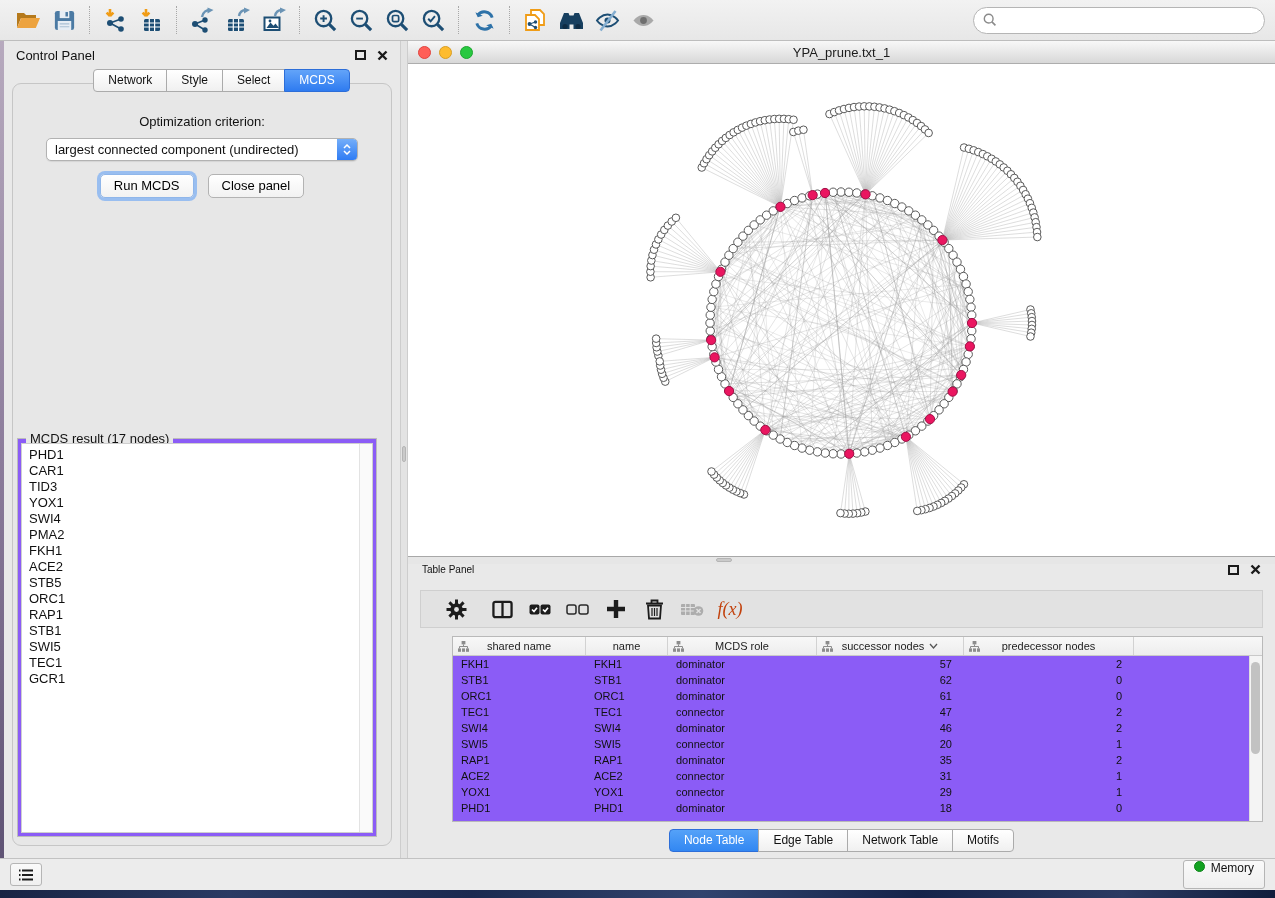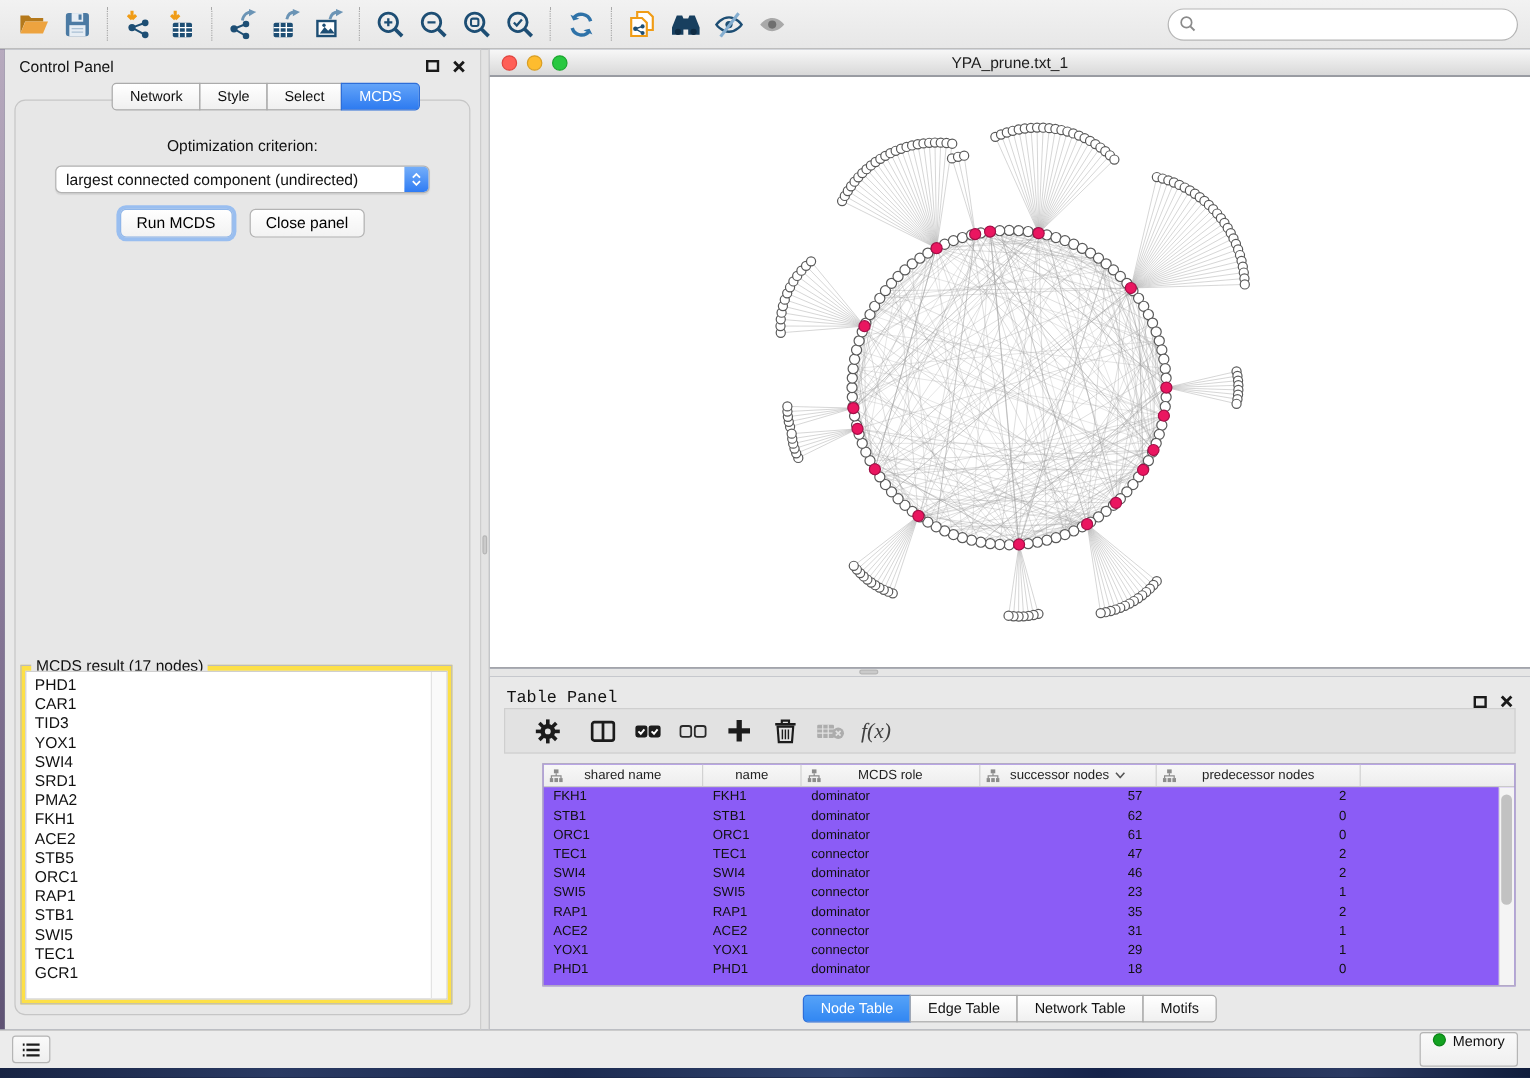--- a/index.html
+++ b/index.html
@@ -36,22 +36,22 @@
   .opt-label { font-size:13px; margin-bottom:9px; }
   .combo { width:312px; height:23px; background:#fff; border:1px solid #b2b2b2; border-radius:5px;
            display:flex; align-items:center; font-size:13px; position:relative; box-shadow:0 1px 1px rgba(0,0,0,.08); }
   .combo-text { flex:1; padding:0 8px; white-space:nowrap; overflow:hidden; }
   .combo-btn { width:20px; height:21px; border-radius:0 4px 4px 0; background:linear-gradient(#74aef9,#2f7cf4);
                display:flex; flex-direction:column; align-items:center; justify-content:center; gap:1px; }
   .btn-row { display:flex; gap:14px; margin-top:13px; }
   .mac-btn { font-size:13px; padding:3px 13px 4px; background:linear-gradient(#ffffff,#f2f2f2);
              border:1px solid #b3b3b3; border-radius:5px; cursor:default; }
   .mac-btn.focus { box-shadow:0 0 0 3px rgba(110,168,245,.65); border-color:#8fb6ea; }
-  .mcds-group { margin-top:auto; align-self:stretch; margin-left:4px; margin-right:14px; height:283px;
-                border:1px solid #bcbcbc; position:relative; background:#fde047; }
+  .mcds-group { margin-top:auto; align-self:stretch; margin-left:4px; margin-right:14px; height:399px;
+                border:1px solid #bcbcbc; position:relative; background:#8b5cf6; }
   .mcds-group-title { position:absolute; top:-8px; left:8px; background:#e7e7e7; padding:0 4px; font-size:13px; }
   .mcds-list { position:absolute; left:3px; right:3px; top:4px; bottom:3px; background:#fff;
                border:1px solid #cfcfcf; display:flex; overflow:hidden; }
   .mcds-items { flex:1; padding:3px 7px; font-size:13px; line-height:16px; }
   .mcds-scroll { width:13px; background:#fafafa; border-left:1px solid #e3e3e3; }
 
   
   .vsplit { width:8px; background:#e3e3e3; border-left:1px solid #cdcdcd; border-right:1px solid #cdcdcd; position:relative; }
   .vsplit .grip { position:absolute; top:405px; left:1px; width:4px; height:16px; background:#cacaca; border:1px solid #b5b5b5; border-radius:2px; }
   .hsplit { height:7px; background:#e6e6e6; position:relative; }
@@ -65,25 +65,25 @@
   .lights { display:flex; gap:8px; padding-left:10px; z-index:2; }
   .light { width:13px; height:13px; border-radius:50%; }
   .light.red { background:#ff5f57; border:1px solid #e0443e; }
   .light.yellow { background:#febc2e; border:1px solid #d89e24; }
   .light.green { background:#28c840; border:1px solid #1ba62f; }
   .net-title { position:absolute; left:0; right:0; text-align:center; font-size:13px; color:#1c1c1c; }
   .net-canvas { flex:1; background:#fff; overflow:hidden; }
 
   
   .table-panel { flex:1; background:#e9e9e9; display:flex; flex-direction:column; padding:0 12px; min-height:0; }
-  .tp-titlebar { height:26px; display:flex; align-items:flex-end; font-size:14px; padding:0 2px;font-family:Liberation Mono, monospace; }
+  .tp-titlebar { height:26px; display:flex; align-items:flex-start; font-size:10px; padding:0 2px; }
   .tp-toolbar { height:38px; flex:0 0 38px; background:#e2e2e2; border:1px solid #cfcfcf;
                 display:flex; align-items:center; padding:0 16px; gap:0; }
   .tp-tool { width:38px; height:30px; display:flex; align-items:center; justify-content:center; }
-  .fx { font-family:"Liberation Serif","DejaVu Serif",serif; font-style:italic; font-size:18px; color:#404040; }
+  .fx { font-family:"Liberation Serif","DejaVu Serif",serif; font-style:italic; font-size:18px; color:#c2410c; }
   .tp-table { flex:1; margin-top:8px; background:#8b5cf6; border:1px solid #b9b9b9; position:relative;
               display:flex; flex-direction:column; overflow:hidden;margin-left:32px; }
   .thead { height:19px; flex:0 0 19px; background:linear-gradient(#f8f8f8,#ededed); border-bottom:1px solid #c9c9c9;
            display:flex; font-size:11px; color:#222; }
   .th { position:relative; display:flex; align-items:center; justify-content:center; gap:5px;
         border-right:1px solid #d2d2d2; overflow:hidden; }
   .th .tree { position:absolute; left:5px; top:4px; }
   .c0{width:133px;} .c1{width:82px;} .c2{width:149px;} .c3{width:147px;} .c4{width:170px;}
   .cfill{flex:1; border-right:none;}
   .tr { height:16px; display:flex; font-size:11px; }
@@ -287,21 +287,20 @@
         </div>
         <div class="mcds-group">
           <span class="mcds-group-title">MCDS result (17 nodes)</span>
           <div class="mcds-list">
             <div class="mcds-items">
                 <div>PHD1</div>
                 <div>CAR1</div>
                 <div>TID3</div>
                 <div>YOX1</div>
                 <div>SWI4</div>
-                <div>SRD1</div>
                 <div>PMA2</div>
                 <div>FKH1</div>
                 <div>ACE2</div>
                 <div>STB5</div>
                 <div>ORC1</div>
                 <div>RAP1</div>
                 <div>STB1</div>
                 <div>SWI5</div>
                 <div>TEC1</div>
                 <div>GCR1</div>
@@ -1203,21 +1202,21 @@
                 <div class="td c0">SWI4</div>
                 <div class="td c1">SWI4</div>
                 <div class="td c2">dominator</div>
                 <div class="td c3 num">46</div>
                 <div class="td c4 num">2</div>
               </div>
               <div class="tr">
                 <div class="td c0">SWI5</div>
                 <div class="td c1">SWI5</div>
                 <div class="td c2">connector</div>
-                <div class="td c3 num">23</div>
+                <div class="td c3 num">20</div>
                 <div class="td c4 num">1</div>
               </div>
               <div class="tr">
                 <div class="td c0">RAP1</div>
                 <div class="td c1">RAP1</div>
                 <div class="td c2">dominator</div>
                 <div class="td c3 num">35</div>
                 <div class="td c4 num">2</div>
               </div>
               <div class="tr">

